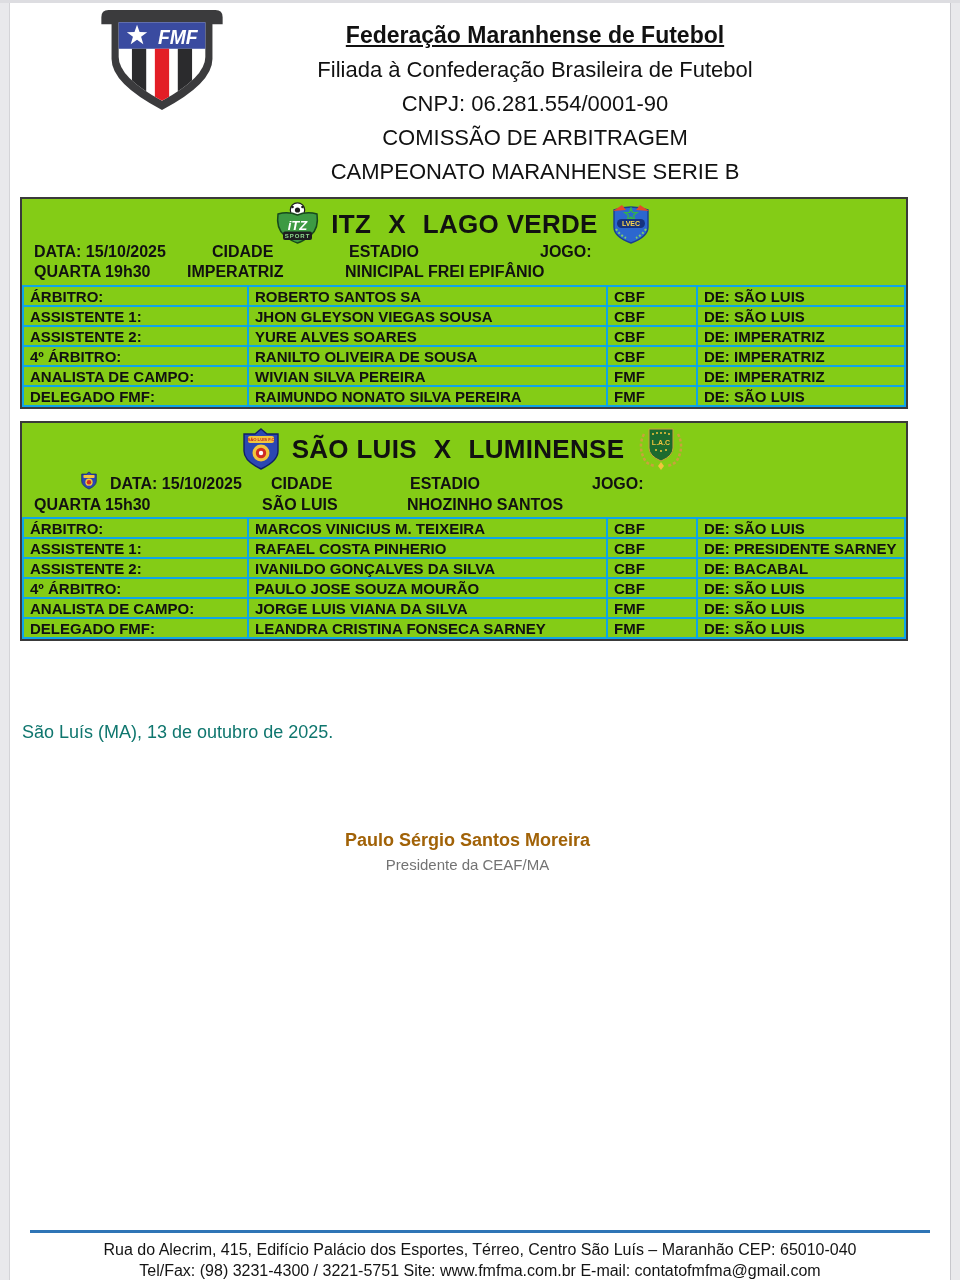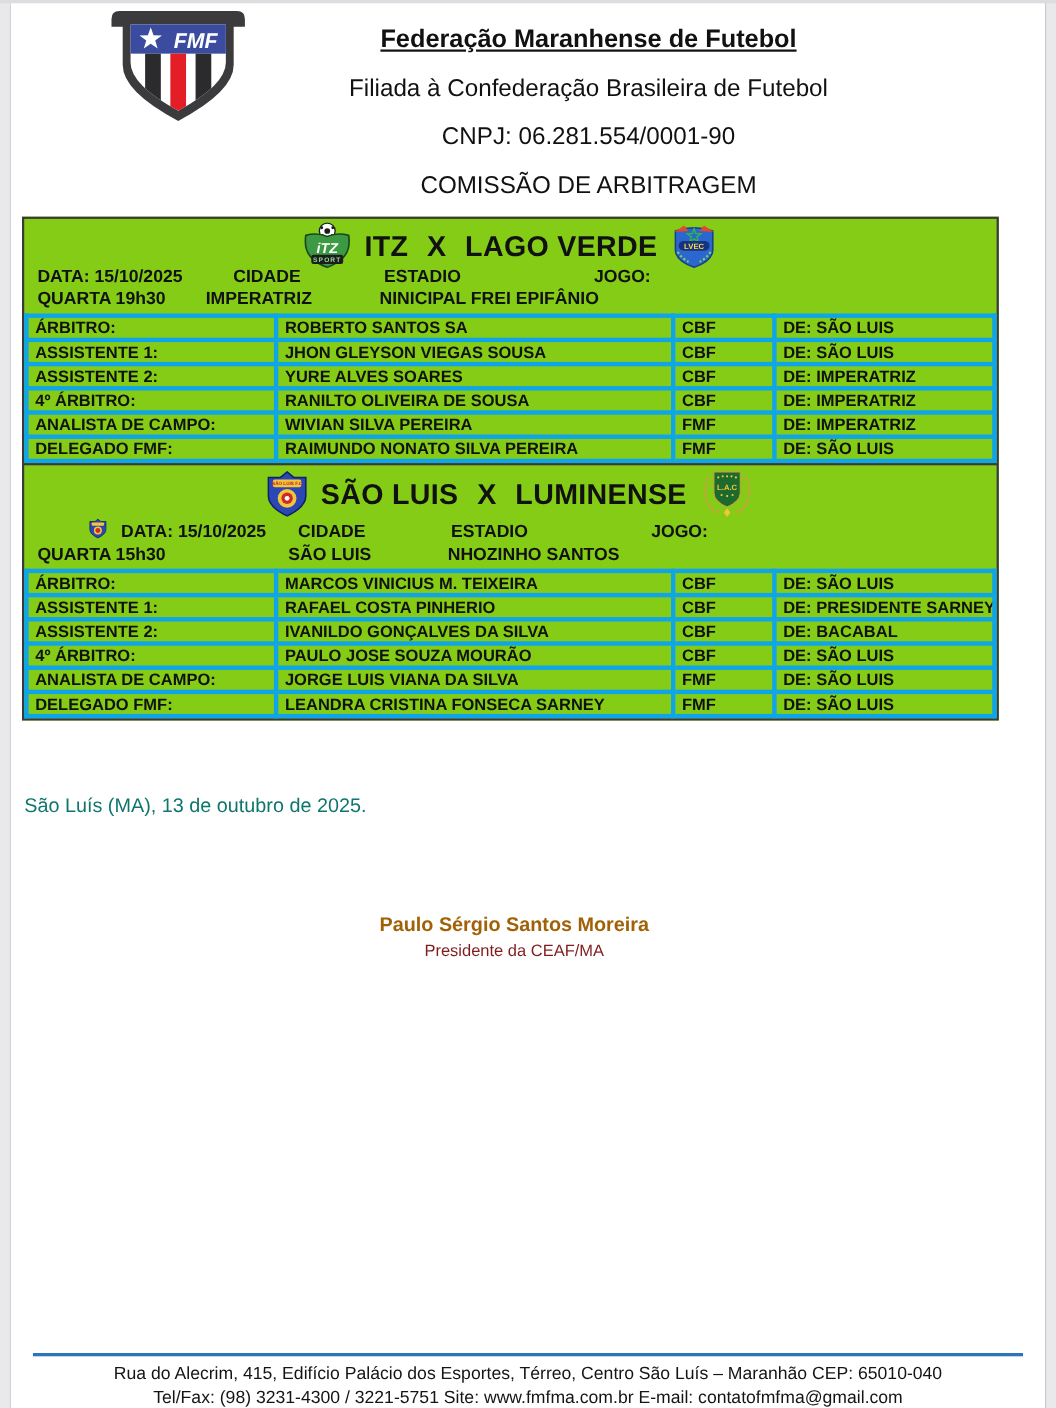--- a/index.html
+++ b/index.html
@@ -6,21 +6,21 @@
   .page{position:relative;width:960px;height:1280px;background:#ffffff;
         font-family:"Liberation Sans","DejaVu Sans",sans-serif;color:#111;overflow:hidden;}
   .edge-left{position:absolute;left:0;top:0;bottom:0;width:9px;background:#e9e9ec;border-right:1px solid #d4d4d8;}
   .edge-right{position:absolute;right:0;top:0;bottom:0;width:9px;background:#e9e9ec;border-left:1px solid #c7c7cc;}
   .edge-top{position:absolute;left:0;top:0;right:0;height:3px;background:#dddde1;}
 
   
   .fmf-logo{position:absolute;left:98px;top:8px;}
   .header-text{position:absolute;left:110px;top:22px;width:850px;text-align:center;}
   .org-title{font-size:23px;font-weight:bold;text-decoration:underline;}
-  .hline{font-size:22px;margin-top:18px;}
+  .hline{font-size:22px;margin-top:8px;}
 
   
   .match-card{position:absolute;left:20px;width:888px;border:2px solid #3a3a3a;background:#84cc16;box-sizing:border-box;}
   #match1{top:197px;}
   #match2{top:421px;}
   .card-header{position:relative;}
   #match1 .card-header{height:86px;}
   #match2 .card-header{height:94px;}
   .title-row{display:flex;align-items:center;justify-content:center;gap:10px;padding-top:3px;}
   .match-title-group{font-size:26px;font-weight:bold;white-space:nowrap;letter-spacing:0.3px;}
@@ -28,30 +28,30 @@
   .info-label,.info-value{position:absolute;font-size:16px;font-weight:bold;white-space:nowrap;}
   #match1 .row1{top:44px;}  #match1 .row2{top:64px;}
   #match2 .row1{top:52px;}  #match2 .row2{top:73px;}
   #match1 .p-data{left:12px;}  #match1 .p-cidade{left:190px;} #match1 .p-estadio{left:327px;} #match1 .p-jogo{left:518px;}
   #match1 .p-dia{left:12px;}   #match1 .p-cidval{left:165px;} #match1 .p-estval{left:323px;}
   #match2 .p-data{left:88px;}  #match2 .p-cidade{left:249px;} #match2 .p-estadio{left:388px;} #match2 .p-jogo{left:570px;}
   #match2 .p-dia{left:12px;}   #match2 .p-cidval{left:240px;} #match2 .p-estval{left:385px;}
   .mini-crest{position:absolute;left:58px;top:47px;}
 
   table.officials{width:100%;border-collapse:collapse;table-layout:fixed;}
-  table.officials td{border:4px solid #0ea5e9;font-size:15px;font-weight:bold;height:18px;
+  table.officials td{border:2px solid #0ea5e9;font-size:15px;font-weight:bold;height:18px;
                      padding:0 6px;white-space:nowrap;overflow:hidden;}
   td.c-role{width:211px;} td.c-name{width:345px;} td.c-org{width:76px;} td.c-from{}
 
   
   .date-line{position:absolute;left:22px;top:722px;font-size:18px;color:#0f766e;}
   .sig-name{position:absolute;left:0;top:830px;width:935px;text-align:center;
             font-size:18px;font-weight:bold;color:#a16207;}
   .sig-title{position:absolute;left:0;top:856px;width:935px;text-align:center;
-             font-size:15px;color:#7f1d1d;}
+             font-size:15px;color:#737373;}
 
   
   .footer-rule{position:absolute;left:30px;top:1230px;width:900px;height:3px;background:#2e75b6;}
   .footer-line{position:absolute;left:0;width:960px;text-align:center;font-size:16px;color:#141414;}
   .fl1{top:1241px;} .fl2{top:1262px;}
 </style>
 </head>
 <body>
 
 <div class="page">

